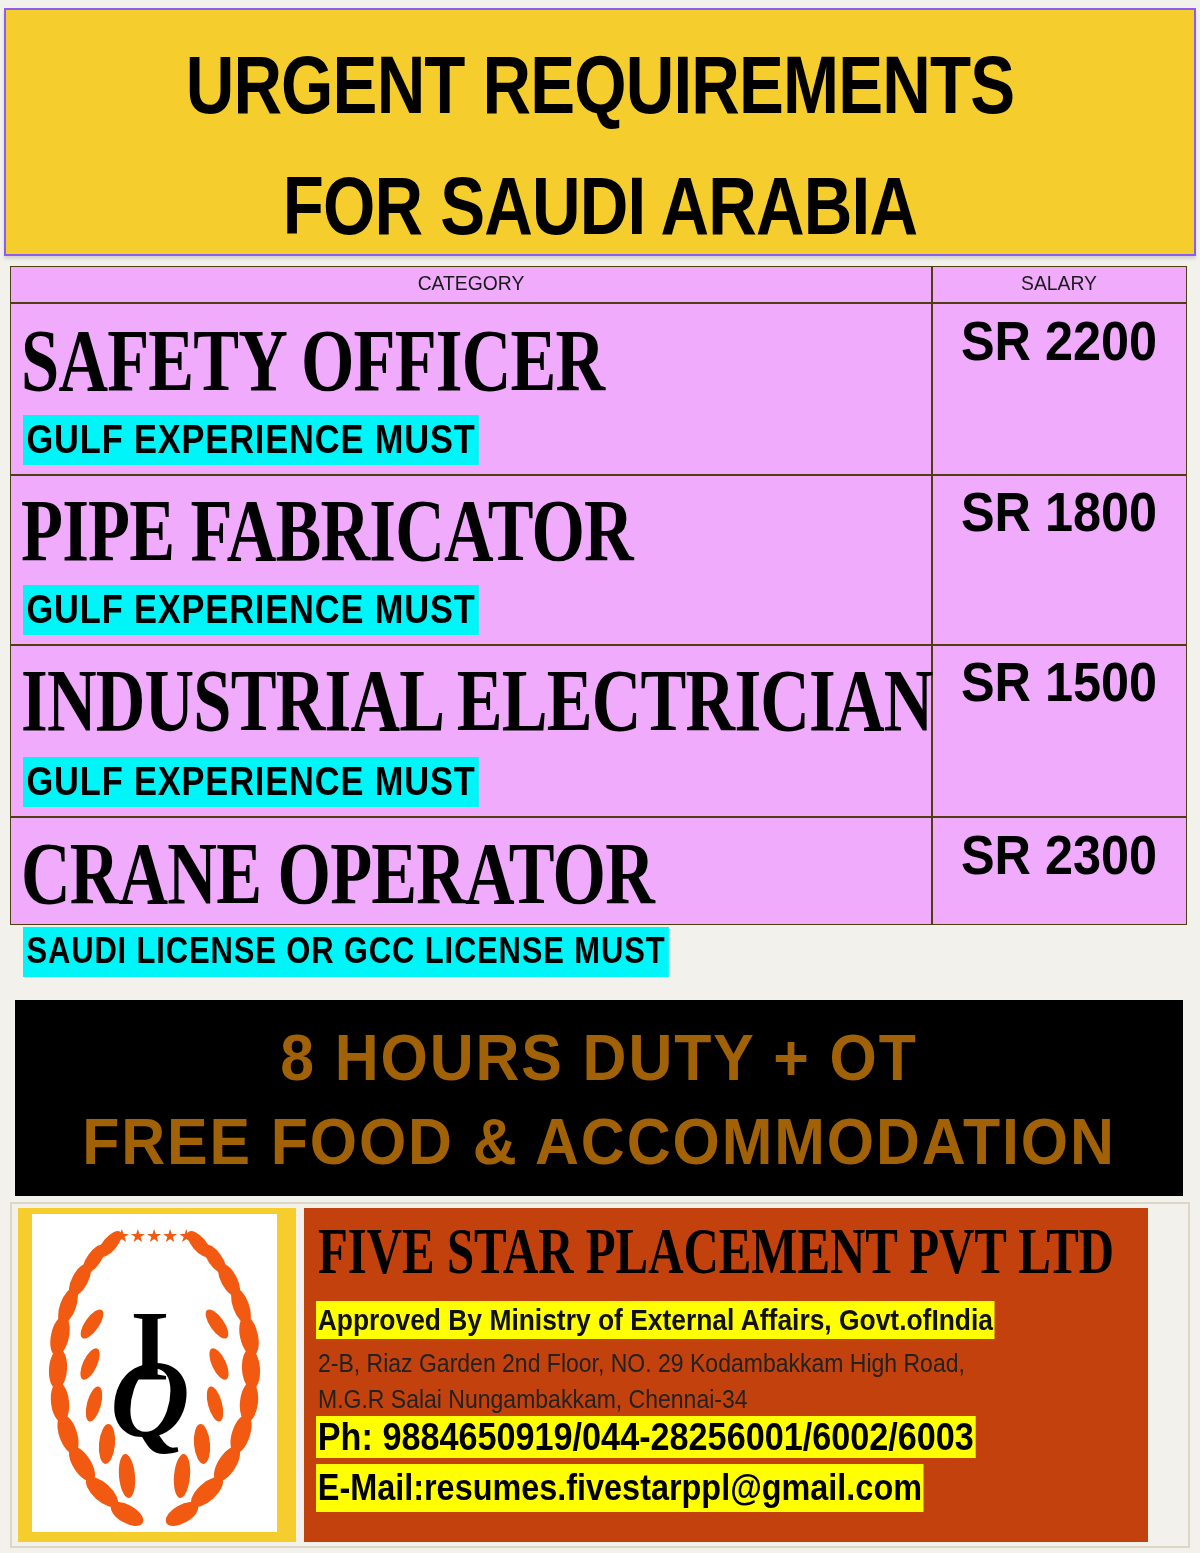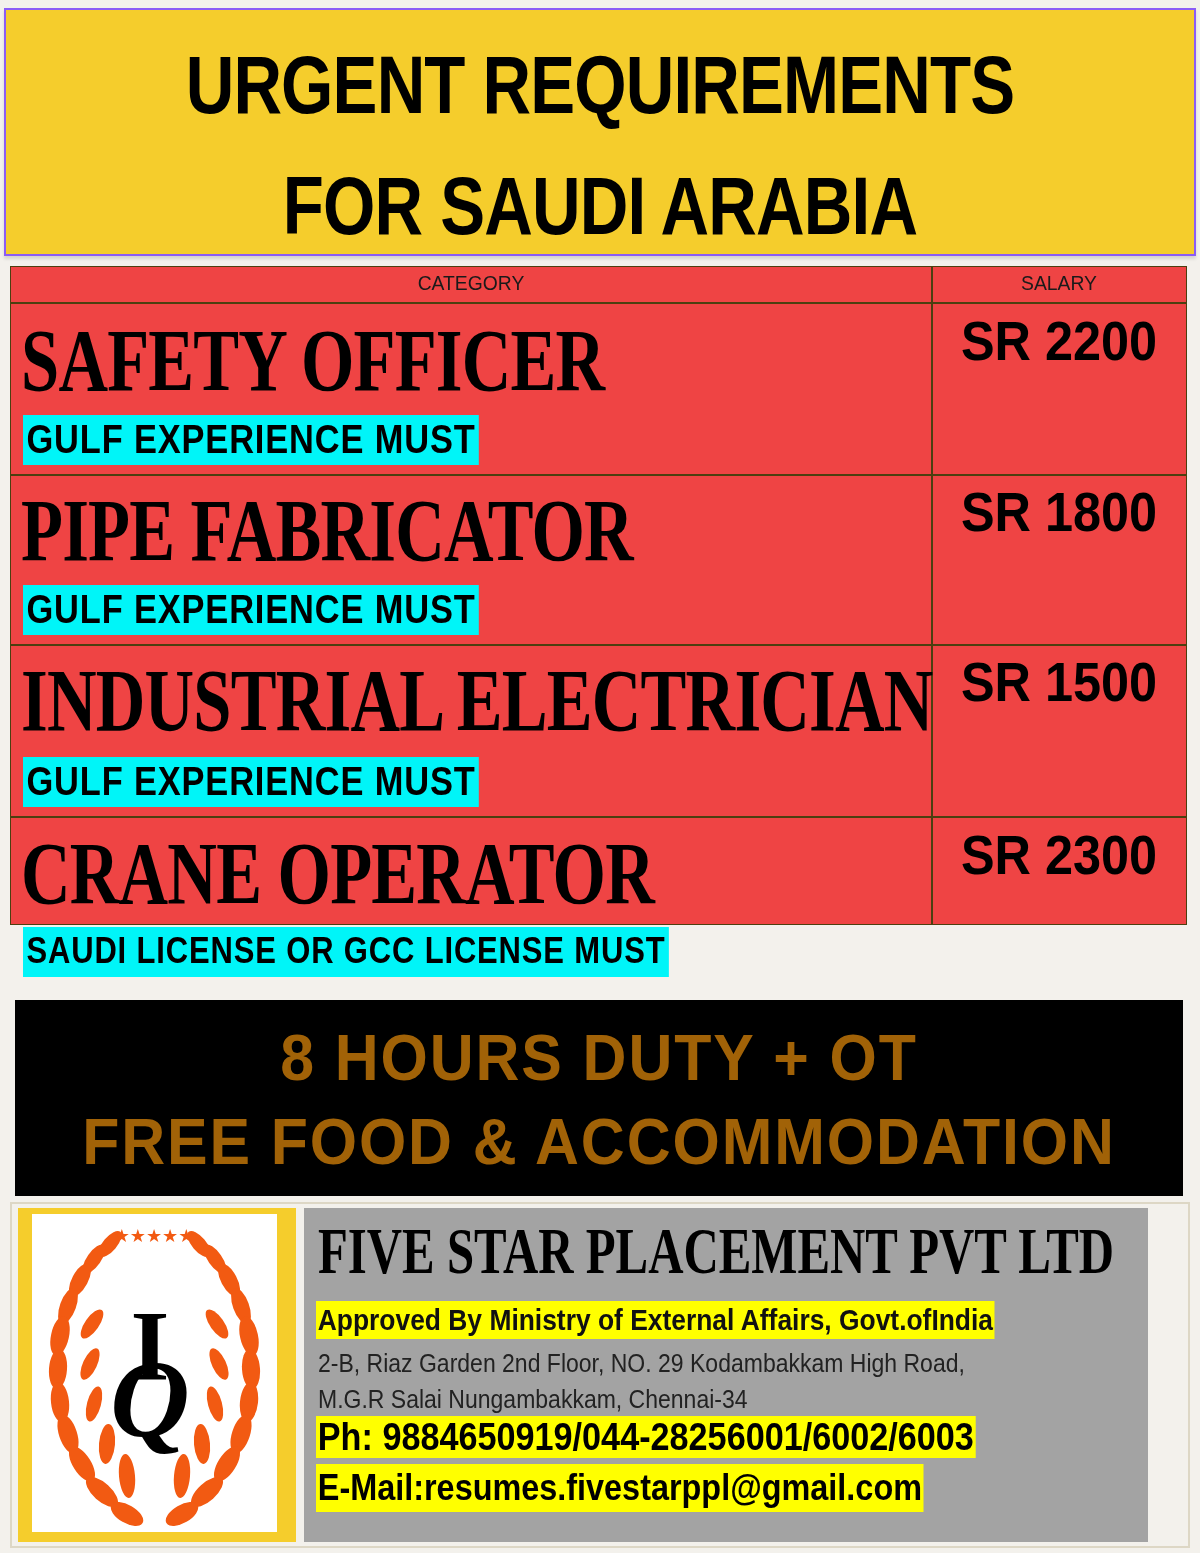--- a/index.html
+++ b/index.html
@@ -2,39 +2,39 @@
 <html><head>
 <meta charset="utf-8">
 <style>
   html, body { margin:0; padding:0; }
   body { width:1200px; height:1553px; background:#f3f1ec; position:relative; overflow:hidden; font-family:"Liberation Sans", sans-serif; }
   .header { position:absolute; left:4px; top:8px; width:1188px; height:244px; background:#f5cd2c; border:2px solid #8b5cf6; box-shadow:0 3px 3px rgba(0,0,0,0.12); text-align:center; }
   .header .line { font-family:"Liberation Sans", sans-serif; font-weight:bold; font-size:82px; line-height:1; color:#000; transform:scaleX(0.82); transform-origin:center; letter-spacing:-1px; white-space:nowrap; }
   .header .l1 { position:absolute; left:0; right:0; top:34px; }
   .header .l2 { position:absolute; left:0; right:0; top:155px; }
 
-  .table { position:absolute; left:10px; top:266px; width:1177px; height:659px; background:#ef4444; border:1.5px solid #4d3f10; box-sizing:border-box; }
+  .table { position:absolute; left:10px; top:266px; width:1177px; height:659px; background:#f0abfc; border:1.5px solid #4d3f10; box-sizing:border-box; }
   .vline { position:absolute; left:920px; top:0; bottom:0; width:1.5px; background:#4d3f10; }
   .hline { position:absolute; left:0; right:0; height:1.5px; background:#4d3f10; }
   .th { position:absolute; top:4px; font-size:21px; color:#1a1a1a; transform:scaleX(0.92); }
   .th-cat { left:0; width:920px; text-align:center; }
   .th-sal { left:921px; width:254px; text-align:center; }
   .title { position:absolute; left:10px; font-family:"Liberation Serif", serif; font-weight:bold; font-size:88px; line-height:1; color:#000; transform:scaleX(0.78); transform-origin:left; white-space:nowrap; letter-spacing:-1px; }
   .req { position:absolute; left:12px; background:#00f5f8; font-weight:bold; font-size:40px; line-height:48px; height:50px; color:#000; padding:0 4px; transform:scaleX(0.86); transform-origin:left; white-space:nowrap; letter-spacing:1px; }
   .salary { position:absolute; left:921px; width:254px; text-align:center; font-weight:bold; font-size:56px; line-height:1; color:#000; transform:scaleX(0.9); white-space:nowrap; }
 
   .banner { position:absolute; left:15px; top:1000px; width:1168px; height:196px; background:#000; color:#a16207; text-align:center; }
   .banner .b { position:absolute; left:0; right:0; font-weight:bold; font-size:64px; line-height:1; transform:scaleX(0.95); letter-spacing:2px; white-space:nowrap; }
   .banner .b1 { top:26px; }
   .banner .b2 { top:110px; }
 
   .footer { position:absolute; left:10px; top:1202px; width:1180px; height:346px; border:2px solid #ddd7c5; box-sizing:border-box; background:#f3f1ec; }
   .logo-box { position:absolute; left:6px; top:4px; width:278px; height:334px; background:#f5cd2c; }
   .logo-inner { position:absolute; left:14px; top:6px; width:245px; height:318px; background:#fff; }
-  .info { position:absolute; left:292px; top:4px; width:844px; height:334px; background:#a3a3a3; }
+  .info { position:absolute; left:292px; top:4px; width:844px; height:334px; background:#c2410c; }
   .company { position:absolute; left:14px; top:10px; font-family:"Liberation Serif", serif; font-weight:bold; font-size:66px; line-height:1; color:#000; transform:scaleX(0.74); transform-origin:left; white-space:nowrap; }
   .hl { background:#ffff00; }
   .approved { position:absolute; left:12px; top:93px; font-weight:bold; font-size:30px; line-height:38px; padding:0 2px; transform:scaleX(0.88); transform-origin:left; white-space:nowrap; color:#111; }
   .addr { position:absolute; left:14px; font-size:25px; line-height:30px; color:#222; transform:scaleX(0.92); transform-origin:left; white-space:nowrap; }
   .addr1 { top:140px; } .addr2 { top:176px; }
   .phone { position:absolute; left:12px; top:208px; font-weight:bold; font-size:38px; line-height:42px; padding:0 2px; transform:scaleX(0.9); transform-origin:left; white-space:nowrap; color:#000; }
   .email { position:absolute; left:12px; top:256px; font-weight:bold; font-size:36px; line-height:48px; padding:0 2px; transform:scaleX(0.9); transform-origin:left; white-space:nowrap; color:#000; }
 </style>
 </head>
 <body>

